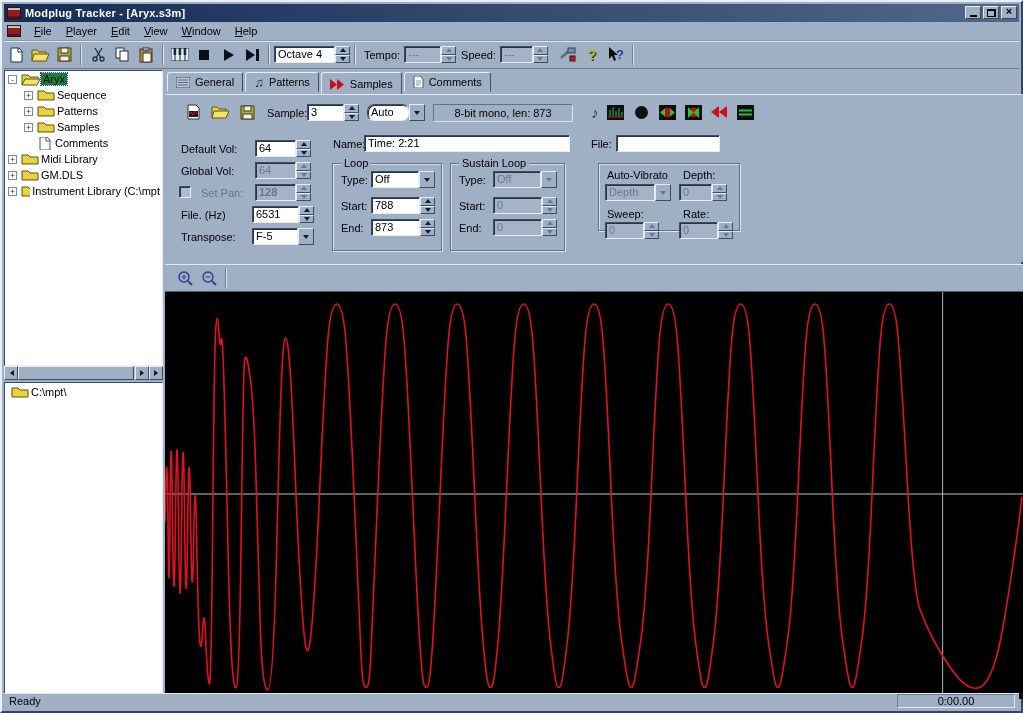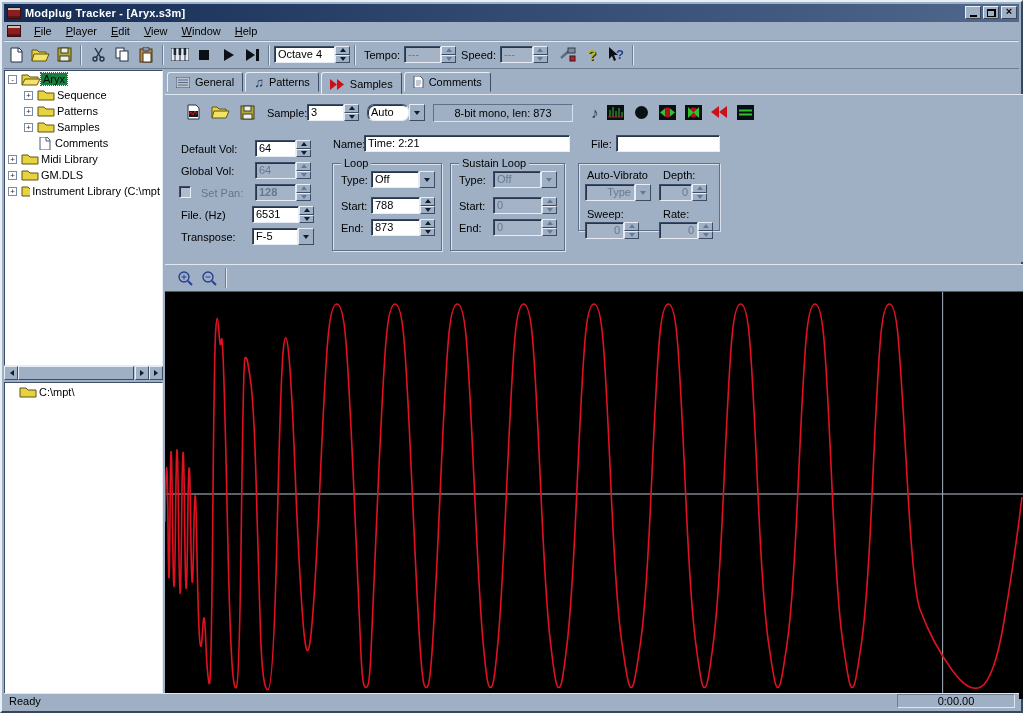--- a/index.html
+++ b/index.html
@@ -327,21 +327,21 @@
     <span id="hthumb"></span>
     <span class="sbtn">
         <b class="arr-r"></b>
       </span>
     <span class="sbtn">
         <b class="arr-r"></b>
       </span>
   </div>
 
   <div id="libpanel">
-    <div class="trow" style="padding-left:14px; padding-top:2px;">
+    <div class="trow" style="padding-left:6px; padding-top:2px;">
       <svg width="18" height="12">
           <path d="M1 11V2h6l2 2h8v7z" fill="#e9d23f" stroke="#5c5514"></path>
         </svg>
       <span class="tlabel">C:\mpt\</span>
     </div>
   </div>
 
   <div id="tabs">
     <span class="tab">
       <span class="ticon">
@@ -584,25 +584,25 @@
             <i>
               <b class="arr-u"></b>
             </i>
             <i>
               <b class="arr-d"></b>
             </i>
           </span>
       </span>
     </div>
 
-    <div class="group" style="left:413px;top:68px;width:142px;height:68px;text-align:right;">
+    <div class="group" style="left:433px;top:68px;width:142px;height:68px;">
       <span class="abs lbl" style="left:4px;top:5px;">Auto-Vibrato</span>
       <span class="abs lbl" style="left:80px;top:5px;">Depth:</span>
       <span class="comborow abs" style="left:6px;top:20px;width:66px;">
-        <span class="edit dis" style="flex:1;">Type</span>
+        <span class="edit dis" style="flex:1;">Depth</span>
         <span class="drop">
             <b class="arr-d" style="border-top-color:#68798f;"></b>
           </span>
       </span>
       <span class="spinrow abs" style="left:80px;top:20px;width:48px;">
         <span class="edit dis" style="flex:1;">0</span>
         <span class="updown dis">
             <i>
               <b class="arr-u"></b>
             </i>

